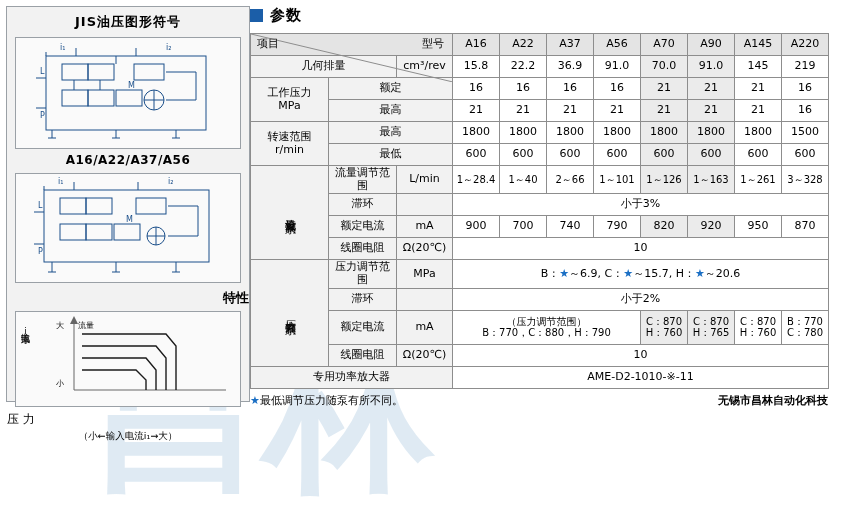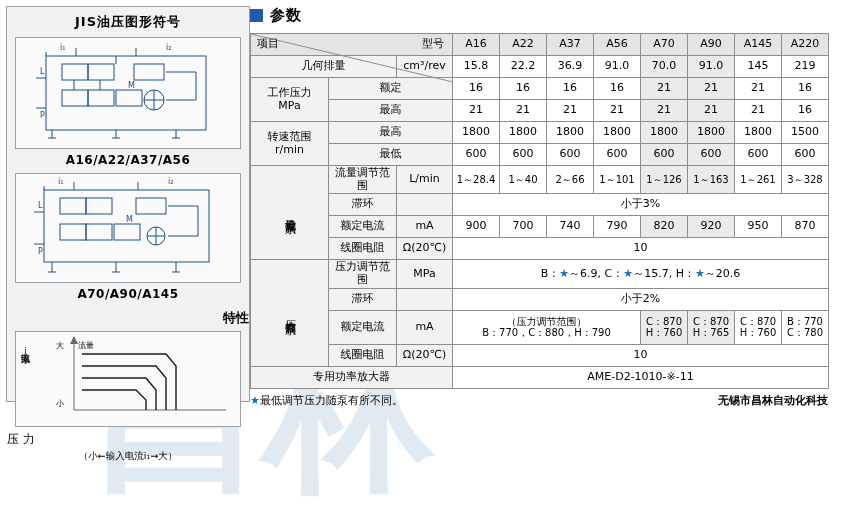--- a/index.html
+++ b/index.html
@@ -157,21 +157,20 @@
       </g>
       <g fill="#1b4f8a" font-size="8" font-family="DejaVu Sans">
         <text x="42" y="10">i₁</text>
         <text x="152" y="10">i₂</text>
         <text x="110" y="48">M</text>
         <text x="22" y="34">L</text>
         <text x="22" y="80">P</text>
       </g>
     </svg>
   </div>
-  <div class="cap">A70/A90/A145</div>
 
   <div class="char-head">特性</div>
 
   <div class="chart-box">
     <svg width="226" height="94" viewBox="0 0 226 94">
       <g stroke="#666" fill="none" stroke-width="1">
         <path d="M58 78 L210 78"></path>
         <path d="M58 78 L58 8"></path>
         <path d="M54 12 L58 4 L62 12" fill="#666" stroke="none"></path>
       </g>

